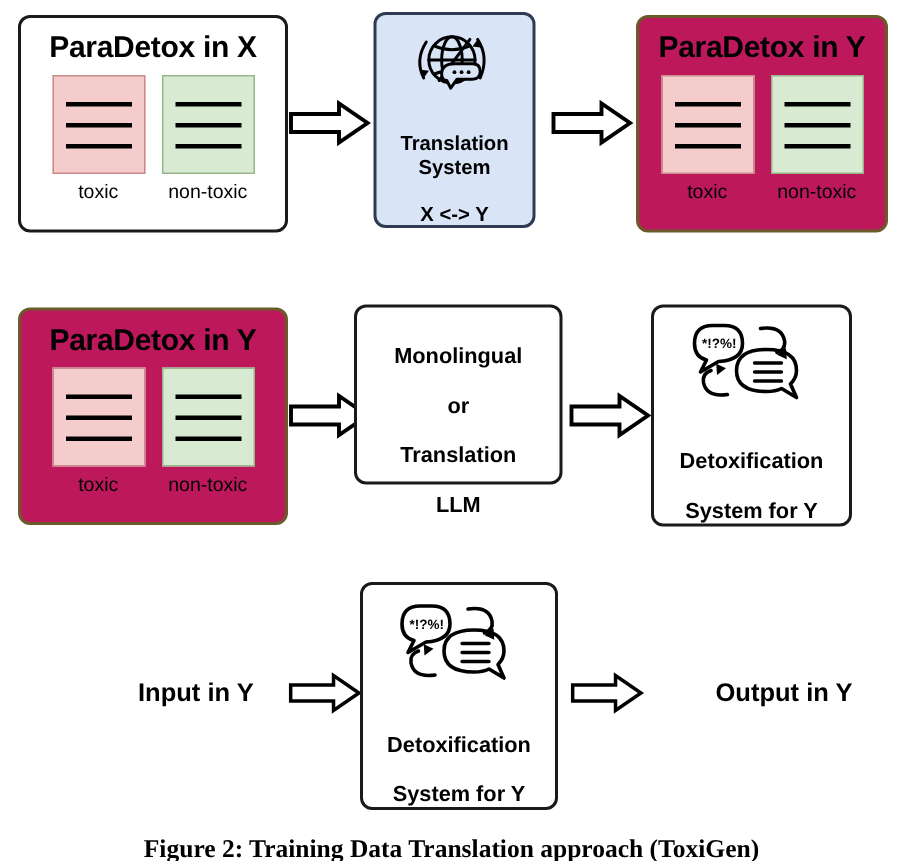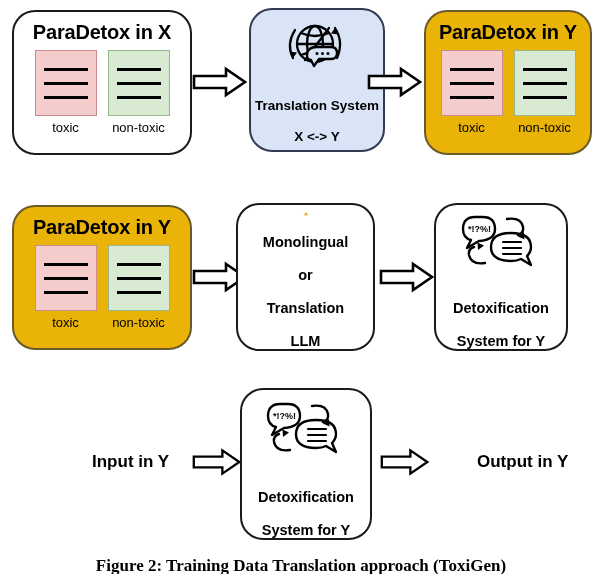--- a/index.html
+++ b/index.html
@@ -21,29 +21,29 @@
     left: 0; top: 0;
     width: 602px;
     height: 574px;
   }
 
   
   .box {
     position: absolute;
     box-sizing: border-box;
     border: 2px solid #1a1a1a;
-    border-radius: 23px;
+    border-radius: 8px;
     background: #ffffff;
     display: flex;
     flex-direction: column;
     align-items: center;
   }
   .box.white  { background: #ffffff; }
   .box.blue   { background: #d9e4f7; border-color: #2f3b52; }
-  .box.cream  { background: #eab308; border-color: #6b5a2b; }
+  .box.cream  { background: #be185d; border-color: #6b5a2b; }
 
   
   .ds-title {
     font-weight: bold;
     font-size: 20px;
     letter-spacing: -0.2px;
     margin-top: 9px;
     margin-bottom: 6px;
     white-space: nowrap;
   }
@@ -150,21 +150,21 @@
         </div>
         <div class="ds-label">non-toxic</div>
       </div>
     </div>
   </div>
 
   <svg class="arrow" style="left:192px; top:66px;" width="56" height="32" viewBox="0 0 56 32">
     <path d="M2 10 H34 V3 L53 16 L34 29 V22 H2 Z" fill="#ffffff" stroke="#000000" stroke-width="2.6" stroke-linejoin="miter"></path>
   </svg>
 
-  <div class="box blue" style="left:249px; top:8px; width:136px; height:144px; justify-content:flex-start;">
+  <div class="box blue" style="left:249px; top:8px; width:108px; height:144px; justify-content:flex-start;">
     <svg class="proc-icon" width="72" height="66" viewBox="0 0 72 66" style="margin-top:6px;">
       <g fill="none" stroke="#000000" stroke-width="2.3" stroke-linecap="round" stroke-linejoin="round">
 
         <circle cx="34" cy="28" r="18"></circle>
 
         <ellipse cx="34" cy="28" rx="8" ry="18"></ellipse>
         <line x1="16" y1="28" x2="52" y2="28"></line>
         <path d="M20 17 Q34 23 48 17"></path>
         <path d="M20 39 Q34 33 48 39"></path>
 
@@ -235,21 +235,21 @@
         </div>
         <div class="ds-label">non-toxic</div>
       </div>
     </div>
   </div>
 
   <svg class="arrow" style="left:192px; top:261px;" width="56" height="32" viewBox="0 0 56 32">
     <path d="M2 10 H34 V3 L53 16 L34 29 V22 H2 Z" fill="#ffffff" stroke="#000000" stroke-width="2.6" stroke-linejoin="miter"></path>
   </svg>
 
-  <div class="box white" style="left:236px; top:203px; width:139px; height:148px; justify-content:flex-start;">
+  <div class="box white" style="left:236px; top:203px; width:139px; height:120px; justify-content:flex-start;">
     <svg class="proc-icon" width="60" height="52" viewBox="0 0 60 52" style="margin-top:7px;">
 
       <g fill="#f5b942" stroke="#d99a1f" stroke-width="1">
         <path d="M6 30 q-3 6 0 12 q2 5 7 6 q3 1 4 -2 q1 -3 -2 -5 q-4 -3 -4 -8 q0 -3 -1 -4 q-2 -1 -4 1 Z"></path>
         <path d="M54 30 q3 6 0 12 q-2 5 -7 6 q-3 1 -4 -2 q-1 -3 2 -5 q4 -3 4 -8 q0 -3 1 -4 q2 -1 4 1 Z"></path>
       </g>
 
       <circle cx="30" cy="23" r="17" fill="#ffcc4d" stroke="#e8a61d" stroke-width="1"></circle>
 
       <ellipse cx="23" cy="19" rx="3" ry="4" fill="#23272a"></ellipse>

